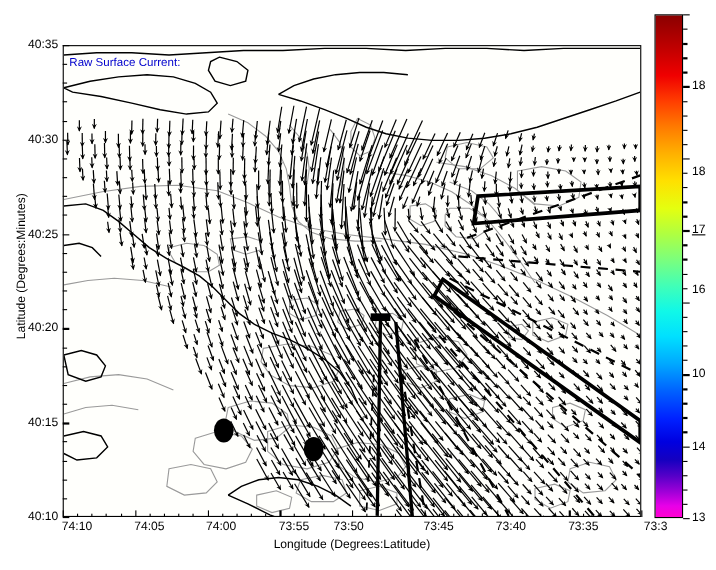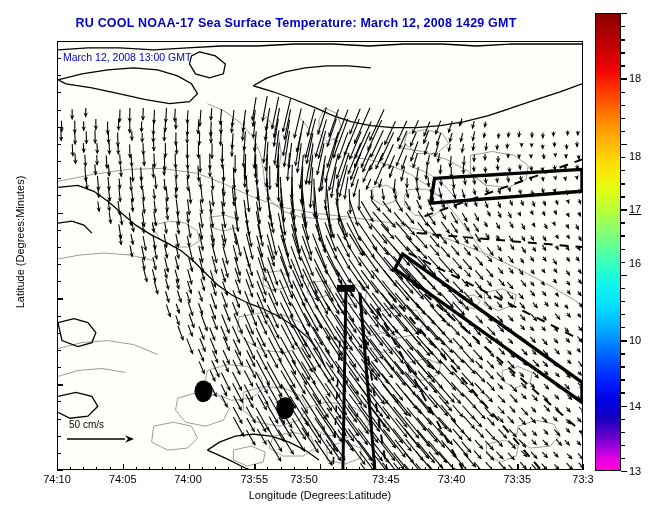--- a/index.html
+++ b/index.html
@@ -28,21 +28,21 @@
     line-height:14px;white-space:nowrap;pointer-events:none;
   }
 
   
   #scalebar{position:absolute;left:5px;bottom:22px;color:#000;font-size:10px;}
   #scalebar .lbl{margin-left:6px;display:block;margin-bottom:3px;}
 
   
   .tickmark{position:absolute;background:#000;}
   .xlab{position:absolute;top:473px;font-size:11px;color:#000;
-        transform:translateX(-50%);white-space:nowrap;}
+        transform:translateX(-50%);white-space:nowrap;margin-left:13px;}
   .ylab{position:absolute;right:0;font-size:11px;color:#000;
         transform:translateY(-50%);white-space:nowrap;}
   #ylabwrap{position:absolute;left:0;top:0;width:53px;height:518px;}
 
   #xaxis-title{
     position:absolute;left:57px;top:489px;width:526px;text-align:center;
     font-size:11px;color:#000;white-space:nowrap;
   }
   #yaxis-title{
     position:absolute;left:-80px;top:236px;width:200px;text-align:center;
@@ -65,21 +65,20 @@
   .cbtick{position:absolute;left:621px;width:6px;height:1.4px;background:#000;}
   .cbtick.minor{width:4px;}
   .cblab{position:absolute;left:629px;font-size:11px;color:#000;
          transform:translateY(-50%);white-space:nowrap;}
 </style>
 </head>
 <body>
 
 <div id="root">
 
-  <div id="title">RU COOL  NOAA-17  Sea Surface Temperature:  March 12, 2008 1429 GMT</div>
 
   <div id="plot">
     <svg id="plotsvg" viewBox="0 0 526 429" preserveAspectRatio="none">
 
       <g fill="none" stroke="#9a9a9a" stroke-width="1">
         <path d="M0,140 L35,133 L70,128 L104,127 L140,132 L168,143 L196,156
                  L225,166 L258,172 L292,176 L330,181 L368,190 L400,201
                  L432,214 L464,229 L496,246 L526,264"></path>
         <path d="M150,62 L168,70 L184,82 L196,96 L203,112 L206,128 L208,146
                  L214,160 L226,170 L244,176 L266,178 L290,178"></path>
@@ -1356,30 +1355,23 @@
           <line x1="464.0" y1="422.0" x2="470.1" y2="428.9"></line>
           <line x1="475.6" y1="424.4" x2="482.4" y2="432.0"></line>
           <line x1="485.5" y1="423.7" x2="491.1" y2="429.9"></line>
           <line x1="498.3" y1="424.4" x2="503.1" y2="429.7"></line>
           <line x1="510.6" y1="423.0" x2="516.8" y2="429.9"></line>
           <line x1="522.6" y1="422.6" x2="527.8" y2="428.3"></line>
         </g>
     </svg>
 
     <div id="annot">
-      <div>March 12, 2008 13:00 GMT</div>
+      <div>Raw Surface Current:</div>
     </div>
 
-    <div id="scalebar">
-      <span class="lbl">50 cm/s</span>
-      <svg width="74" height="12">
-        <line x1="4" y1="6" x2="62" y2="6" stroke="#000" stroke-width="1.4"></line>
-        <path d="M62,2.2 L71,6 L62,9.8 L65,6 Z" fill="#000"></path>
-      </svg>
-    </div>
   </div>
 
   <div id="xticks">
       <div class="tickmark" style="left: 57px; top: 464px; width: 1.4px; height: 6px;"></div>
       <div class="xlab" style="left: 57px;">74:10</div>
       <div class="tickmark" style="left: 122.75px; top: 464px; width: 1.4px; height: 6px;"></div>
       <div class="xlab" style="left: 122.75px;">74:05</div>
       <div class="tickmark" style="left: 188.5px; top: 464px; width: 1.4px; height: 6px;"></div>
       <div class="xlab" style="left: 188px;">74:00</div>
       <div class="tickmark" style="left: 254.25px; top: 464px; width: 1.4px; height: 6px;"></div>
@@ -1448,20 +1440,28 @@
       <div class="tickmark" style="left: 57px; top: 281.24px; width: 3.5px; height: 1px;"></div>
       <div class="tickmark" style="left: 57px; top: 315.56px; width: 3.5px; height: 1px;"></div>
       <div class="tickmark" style="left: 57px; top: 332.72px; width: 3.5px; height: 1px;"></div>
       <div class="tickmark" style="left: 57px; top: 349.88px; width: 3.5px; height: 1px;"></div>
       <div class="tickmark" style="left: 57px; top: 367.04px; width: 3.5px; height: 1px;"></div>
       <div class="tickmark" style="left: 57px; top: 401.36px; width: 3.5px; height: 1px;"></div>
       <div class="tickmark" style="left: 57px; top: 418.52px; width: 3.5px; height: 1px;"></div>
       <div class="tickmark" style="left: 57px; top: 435.68px; width: 3.5px; height: 1px;"></div>
       <div class="tickmark" style="left: 57px; top: 452.84px; width: 3.5px; height: 1px;"></div>
     </div>
+  <div id="ylabwrap">
+      <div class="ylab" style="top: 41px;">40:35</div>
+      <div class="ylab" style="top: 126.8px;">40:30</div>
+      <div class="ylab" style="top: 212.6px;">40:25</div>
+      <div class="ylab" style="top: 298.4px;">40:20</div>
+      <div class="ylab" style="top: 384.2px;">40:15</div>
+      <div class="ylab" style="top: 470px;">40:10</div>
+    </div>
 
   <div id="xaxis-title">Longitude (Degrees:Latitude)</div>
   <div id="yaxis-title">Latitude (Degrees:Minutes)</div>
 
   <div id="cbar"></div>
   <div id="cbticks">
       <div class="cbtick" style="top: 13px;"></div>
       <div class="cblab" style="top: 13px; margin-left: 40px;">20</div>
       <div class="cbtick" style="top: 78.4286px;"></div>
       <div class="cblab" style="top: 78.4286px;">18</div>

